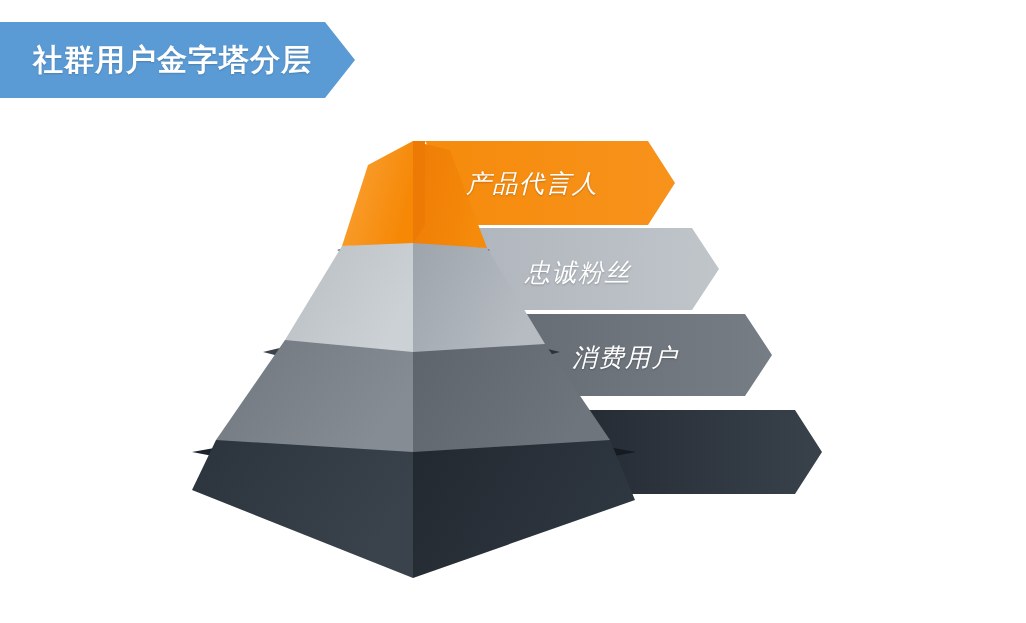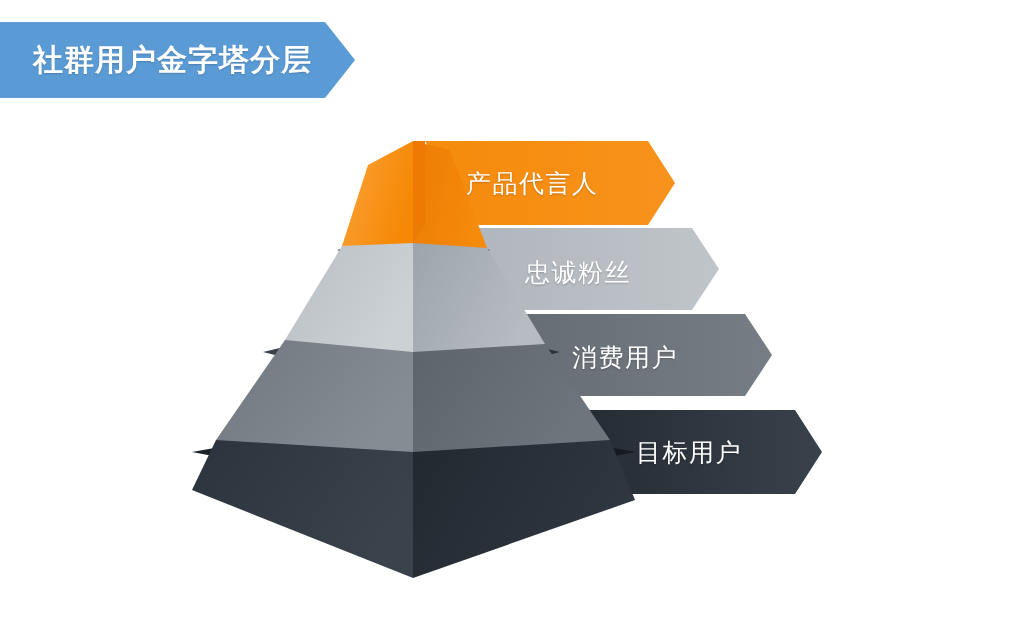--- a/index.html
+++ b/index.html
@@ -32,20 +32,21 @@
   
   .tier-label{
     position:absolute;
     color:#ffffff;
     font-size:25px;
     font-weight:400;
     letter-spacing:1.5px;
     white-space:nowrap;
     text-shadow:0 1px 2px rgba(0,0,0,.22);
     pointer-events:none;
+    font-style:italic;
   }
   .tier-label.lbl-0{left:466px; top:167px;}
   .tier-label.lbl-1{left:525px; top:256px;}
   .tier-label.lbl-2{left:572px; top:341px;}
   .tier-label.lbl-3{left:636px; top:436px;}
 </style>
 </head>
 <body>
 
 <div id="stage">
@@ -176,15 +177,14 @@
   </svg>
 
   <div id="title-text">社群用户金字塔分层</div>
 
   <div class="tier-label lbl-0">产品代言人</div>
 
   <div class="tier-label lbl-2">消费用户</div>
 
   <div class="tier-label lbl-1">忠诚粉丝</div>
 
-  <div class="tier-label lbl-3">目标用户</div>
 
 </div>
 
 </body></html>

